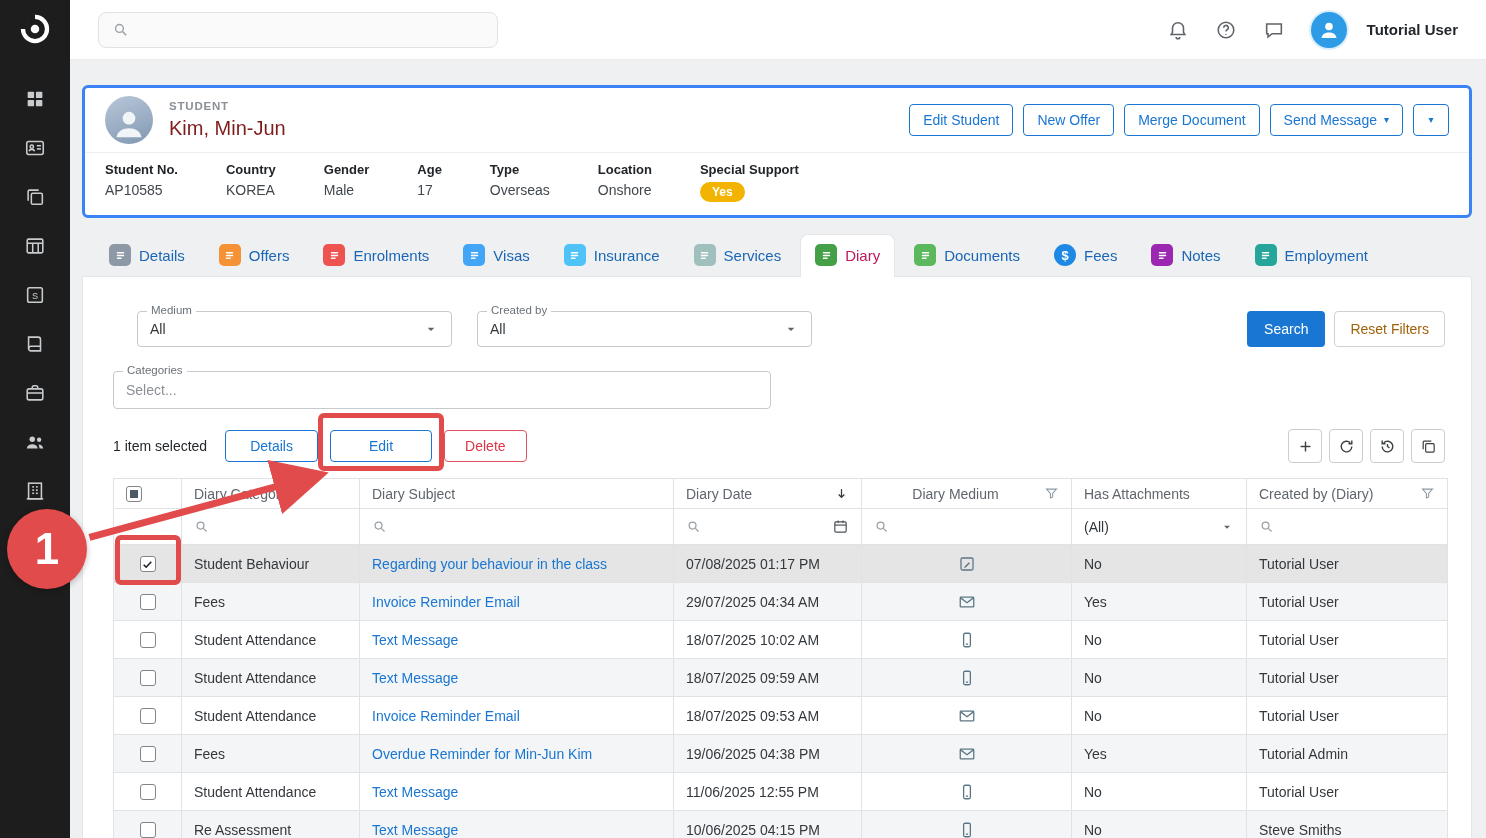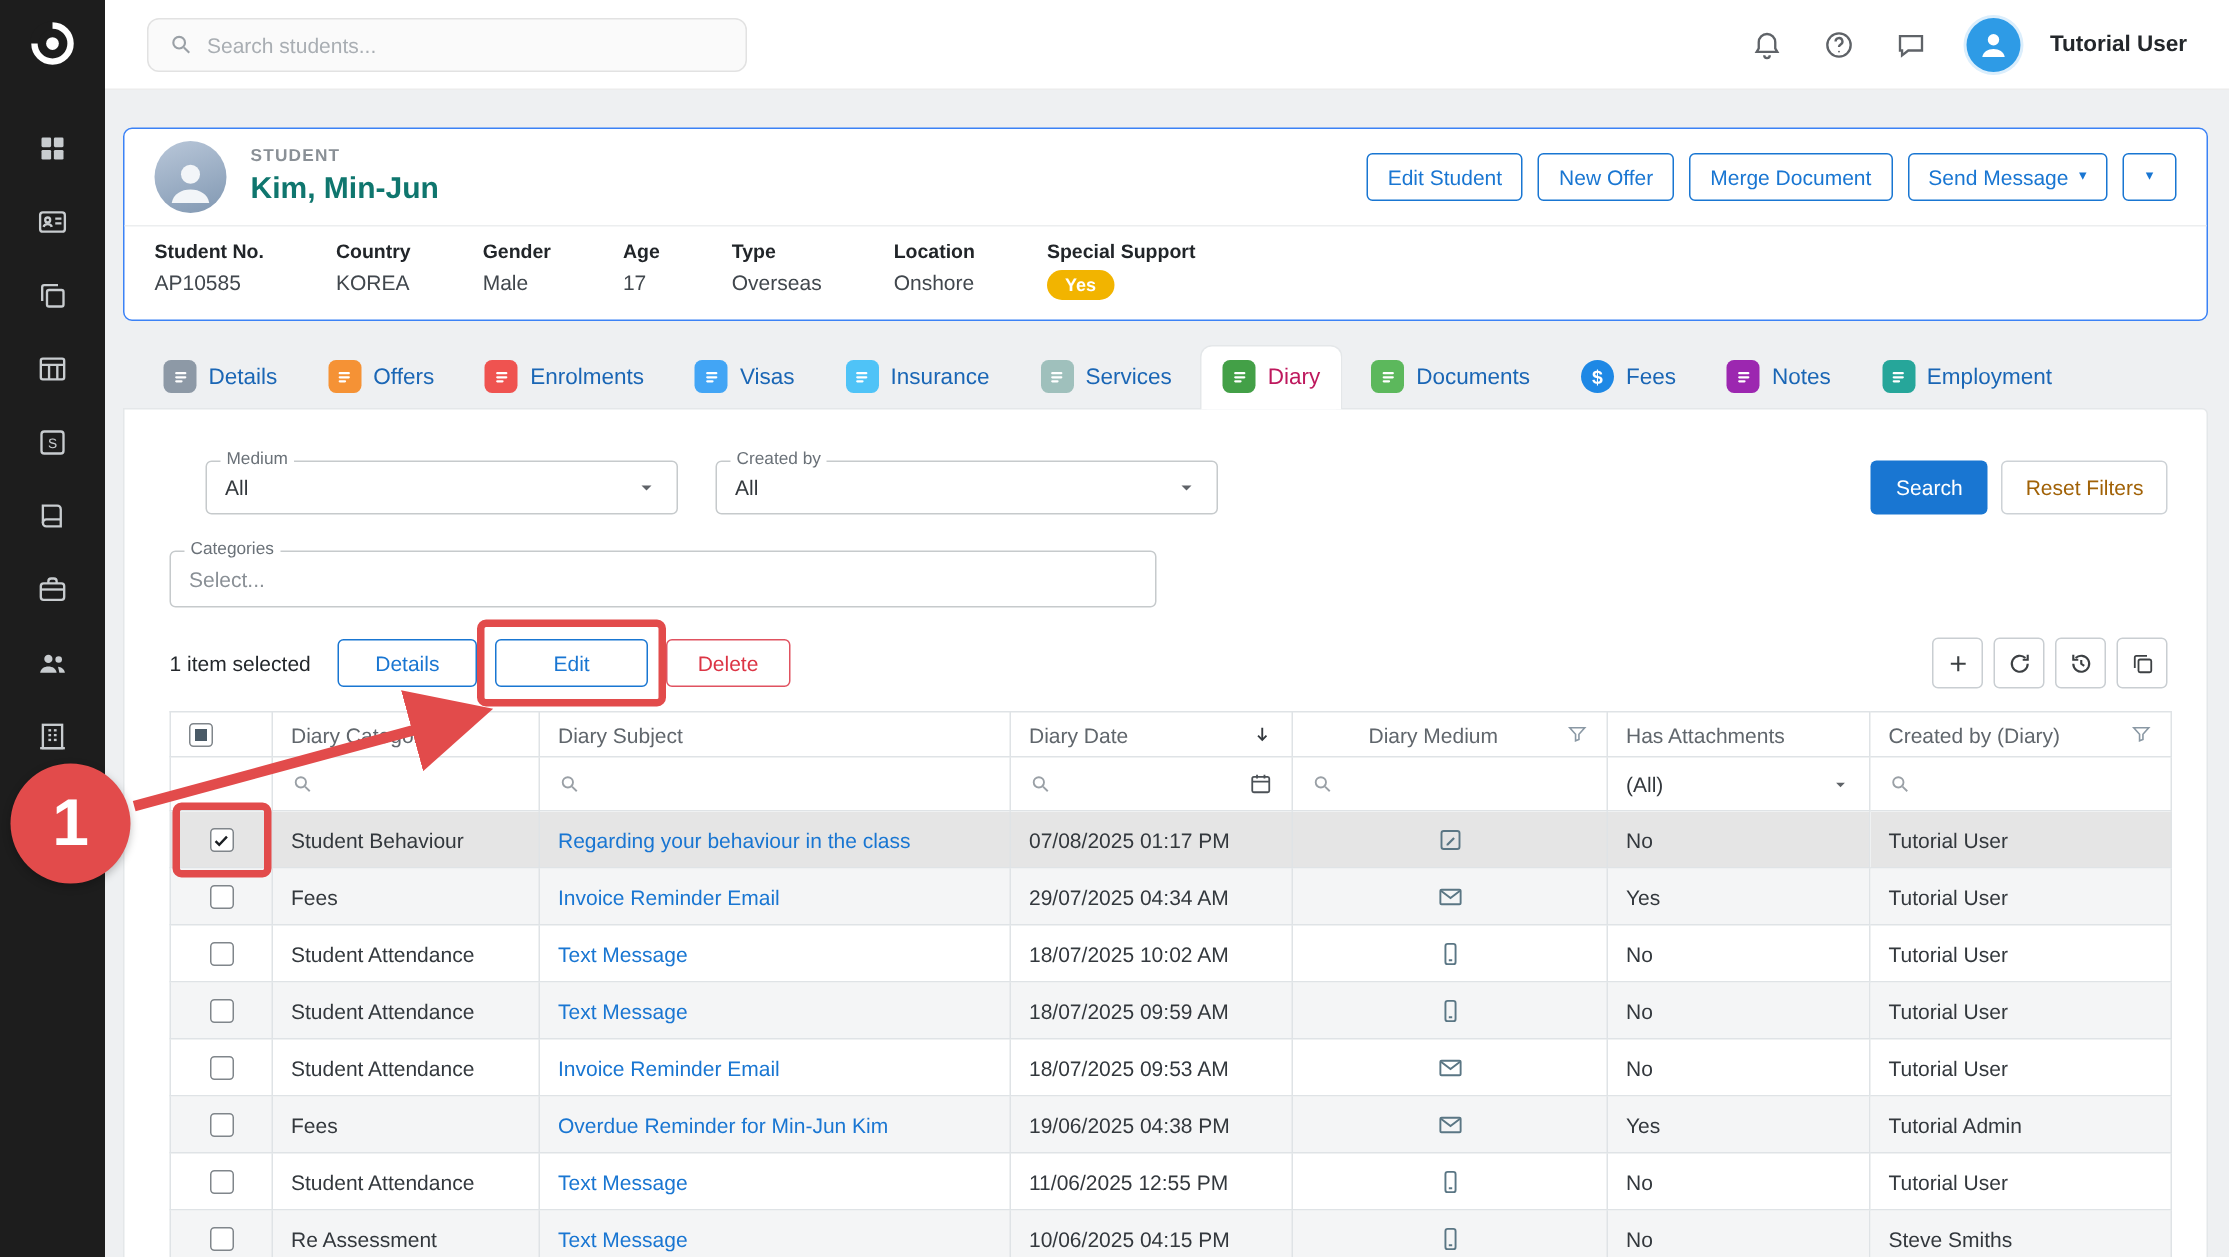--- a/index.html
+++ b/index.html
@@ -24,26 +24,26 @@
   .topbar-right{margin-left:auto;display:flex;align-items:center;gap:26px;}
   .top-icon{width:22px;height:22px;color:#5f6368;cursor:pointer;}
   .top-icon svg{width:100%;height:100%;}
   .avatar{width:36px;height:36px;border-radius:50%;background:#2e9be6;display:flex;align-items:center;justify-content:center;color:#fff;box-shadow:0 0 0 2px #dbeefc;cursor:pointer;}
   .avatar .i{width:24px;height:24px;}
   .user-name{font-size:15px;font-weight:bold;color:#23272b;margin-left:-6px;}
 
   
   .content{position:absolute;left:70px;top:60px;right:0;bottom:0;}
 
-  .student-card{background:#fff;border:1px solid #3b82f6;border-radius:6px;margin:25px 14px 0 12px;}
+  .student-card{background:#fff;border:3px solid #3b82f6;border-radius:6px;margin:25px 14px 0 12px;}
   .card-top{display:flex;align-items:center;gap:16px;padding:8px 20px;}
   .student-avatar{width:48px;height:48px;border-radius:50%;background:linear-gradient(160deg,#b9c7d9,#8198b2);display:flex;align-items:flex-end;justify-content:center;overflow:hidden;color:#f2f5f8;}
   .student-avatar .i{width:40px;height:40px;}
   .type-label{font-size:11.5px;font-weight:bold;letter-spacing:.8px;color:#8a9096;}
-  .student-name{font-size:20px;font-weight:bold;color:#0f766e;margin-top:5px;}
+  .student-name{font-size:20px;font-weight:normal;color:#7f1d1d;margin-top:5px;}
   .card-actions{margin-left:auto;display:flex;gap:10px;align-items:center;}
   .btn{font-family:inherit;cursor:pointer;border-radius:4px;font-size:14px;display:inline-flex;align-items:center;justify-content:center;gap:7px;background:#fff;}
   .btn-outline-blue{border:1px solid var(--primary);color:var(--primary);height:32px;padding:0 13px;}
   .btn-caret-only{width:36px;padding:0;}
   .caret{font-size:10px;line-height:1;}
   .card-divider{border-top:1px solid #eceeef;}
   .info-row{display:flex;gap:48px;padding:9px 20px 13px;}
   .info-label{font-size:13px;font-weight:bold;color:#212529;margin-bottom:5px;white-space:nowrap;}
   .info-value{font-size:14px;color:#41474d;}
   .badge-yes{display:inline-block;background:#f2b400;color:#fff;font-size:12px;font-weight:bold;padding:3px 12px;border-radius:12px;}
@@ -178,21 +178,20 @@
 </div>
 
 <header class="topbar">
   <div class="searchbox">
     <span class="i">
         <svg viewBox="0 0 24 24" fill="none" stroke="currentColor" stroke-width="2">
           <circle cx="10.5" cy="10.5" r="5.5"></circle>
           <line x1="15" y1="15" x2="20" y2="20"></line>
         </svg>
       </span>
-    <input class="search-input" placeholder="Search students..." style="">
   </div>
   <div class="topbar-right">
     <span class="top-icon"><svg viewBox="0 0 24 24" fill="none" stroke="currentColor" stroke-width="1.7">
           <path d="M12 4a6 6 0 0 0-6 6v4.5L4.5 17h15L18 14.5V10a6 6 0 0 0-6-6z"></path>
           <path d="M10 19.5a2 2 0 0 0 4 0"></path>
         </svg></span>
     <span class="top-icon"><svg viewBox="0 0 24 24" fill="none" stroke="currentColor" stroke-width="1.7">
           <circle cx="12" cy="12" r="8.5"></circle>
           <path d="M9.5 9.5a2.5 2.5 0 1 1 3.6 2.2c-.8.4-1.1 1-1.1 1.8"></path>
           <circle cx="12" cy="16.8" r=".7" fill="currentColor" stroke="none"></circle>

